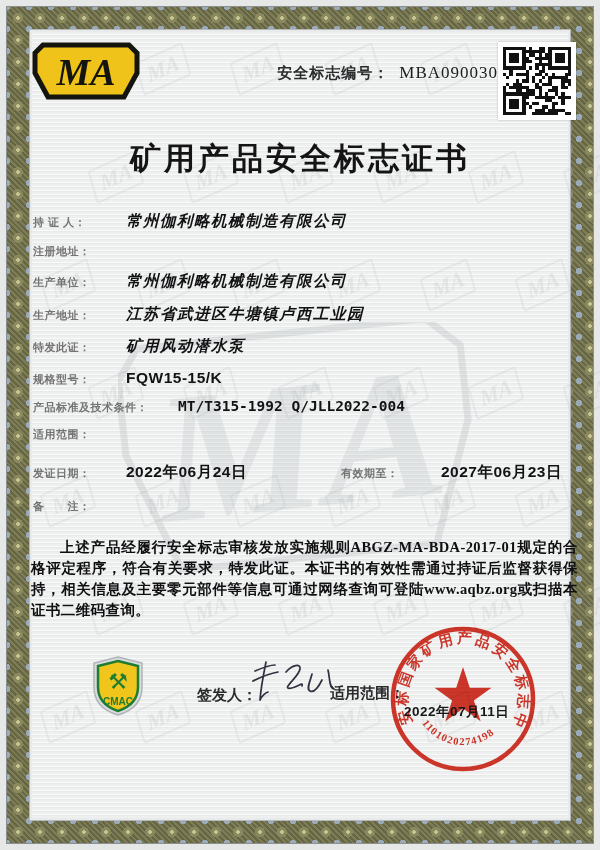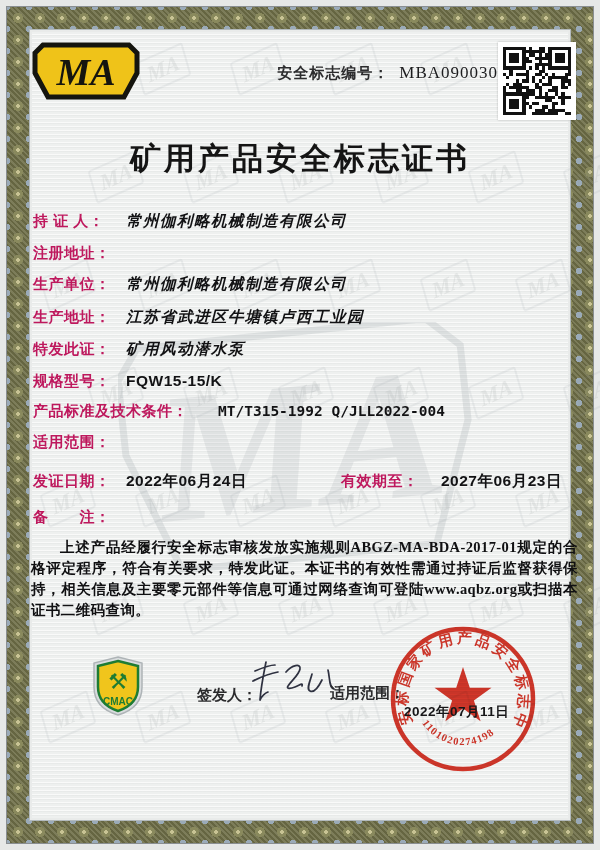--- a/index.html
+++ b/index.html
@@ -50,21 +50,21 @@
   .qr i{background:#fff;}
   .qr i.b{background:#111;}
   
   .title{
     position:absolute;left:0;right:0;top:138px;text-align:center;
     font-size:31px;font-weight:900;color:#141414;letter-spacing:3px;
   }
   
   .fields{position:absolute;left:33px;top:211px;right:20px;}
   .frow{display:flex;align-items:baseline;margin-bottom:11.5px;min-height:16px;}
-  .flabel{font-weight:700;font-size:15px;color:#be185d;letter-spacing:.5px;min-width:93px;flex:0 0 auto;}
+  .flabel{font-weight:700;font-size:11px;color:#737373;letter-spacing:.5px;min-width:93px;flex:0 0 auto;}
   .frow.wide .flabel{min-width:0;}
   .fvalue{font-size:15.5px;color:#121214;}
   .v-script{font-family:"Liberation Serif",serif;font-style:italic;font-weight:700;letter-spacing:1.5px;}
   .v-model{font-family:"Liberation Sans",sans-serif;font-weight:800;letter-spacing:.5px;}
   .v-std{font-family:"DejaVu Sans Mono",monospace;font-weight:700;font-size:14.5px;margin-left:30px;}
   .v-kai{font-family:"Liberation Serif",serif;font-style:italic;font-weight:400;letter-spacing:1.5px;}
   .v-date{font-weight:600;letter-spacing:.5px;}
   .daterow{display:flex;align-items:baseline;margin-top:19px;}
   .daterow .flabel{min-width:93px;}
   .daterow .mid{min-width:100px;margin-left:94px;}

